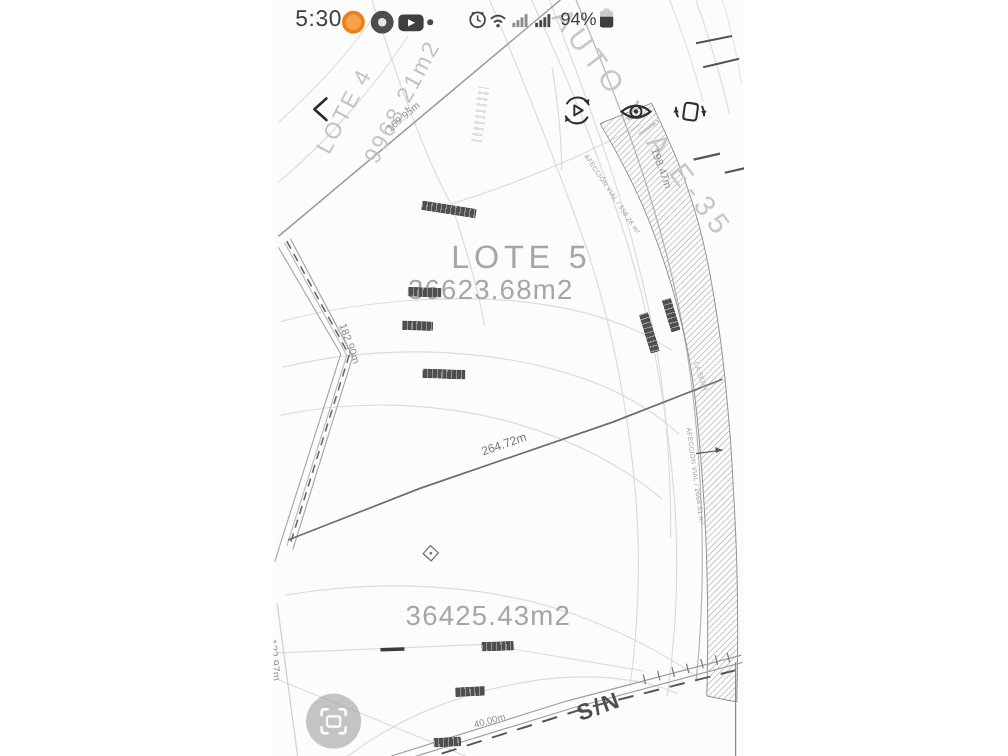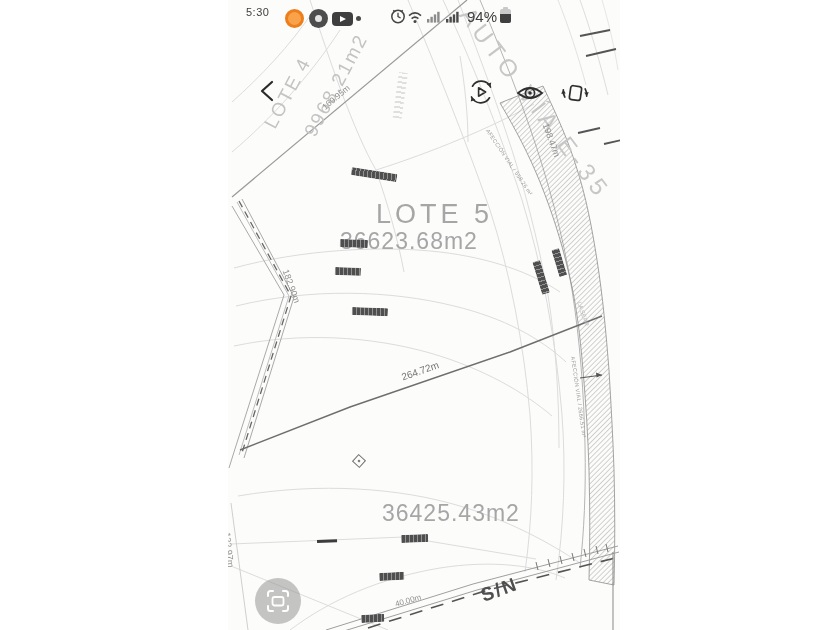--- a/index.html
+++ b/index.html
@@ -31,21 +31,21 @@
     background-image:repeating-linear-gradient(90deg, rgba(255,255,255,.38) 0 1px, transparent 1px 4px);
   }
   .ev-dash{position:absolute;height:3px;background:#3c3c3c;transform-origin:0 0;}
   .sq-marker{position:absolute;width:8px;height:8px;border:1.2px solid #6d6d6d;transform-origin:center;}
   .sq-marker::after{content:"";position:absolute;left:2.6px;top:2.6px;width:2px;height:2px;background:#6d6d6d;}
   .ghost-bar{
     position:absolute;width:9px;height:46px;opacity:.55;transform-origin:0 0;
     background:repeating-linear-gradient(0deg,#c8c8c8 0 2px, transparent 2px 5px);
   }
   
-  .sb-time{position:absolute;left:246px;top:6px;font-size:11px;color:#404040;letter-spacing:.5px;}
+  .sb-time{position:absolute;left:246px;top:6px;font-size:19px;color:#404040;letter-spacing:.5px;}
   .sb-pct{position:absolute;left:467px;top:8px;font-size:15px;color:#3f3f3f;}
   .sb-ic{position:absolute;}
   .ic-orange{left:285px;top:9px;width:19px;height:19px;border-radius:50%;
     background:#f9a24a;border:3.5px solid #ec7e1c;box-sizing:border-box;}
   .ic-dark{left:309px;top:9px;width:19px;height:19px;border-radius:50%;background:#4d4d4d;}
   .ic-dark::after{content:"";position:absolute;left:6px;top:6px;width:7px;height:7px;border-radius:50%;background:rgba(255,255,255,.85);}
   .ic-yt{left:332px;top:12px;width:21px;height:14px;border-radius:4px;background:#3f3f3f;}
   .ic-yt::after{content:"";position:absolute;left:8px;top:3.5px;border-left:6px solid #fff;
     border-top:3.5px solid transparent;border-bottom:3.5px solid transparent;}
   .ic-dot{left:356px;top:16px;width:5px;height:5px;border-radius:50%;background:#4a4a4a;}
@@ -154,21 +154,21 @@
     </g>
   </svg>
 
   <div class="map-label lot4-text" style="left:32px;top:122px;transform:rotate(-62deg);">LOTE 4</div>
   <div class="map-label lot4-text" style="left:72px;top:130px;transform:rotate(-62deg);">9968.21m2</div>
   <div class="map-label meas" style="left:92px;top:104px;transform:rotate(-40deg);font-size:8.5px;">169.95m</div>
 
   <div class="map-label lot-name" style="left:148px;top:199px;">LOTE 5</div>
   <div class="map-label lot-area" style="left:112px;top:228px;">36623.68m2</div>
 
-  <div class="map-label lot-area" style="left:110px;top:500px;margin-left:44px;">36425.43m2</div>
+  <div class="map-label lot-area" style="left:110px;top:500px;">36425.43m2</div>
 
   <div class="map-label hwy" style="left:248px;top:2px;transform:rotate(53deg);">AUTO VÍA E-35</div>
 
   <div class="map-label meas" style="left:62px;top:268px;transform:rotate(70deg);">182.90m</div>
   <div class="map-label meas" style="left:4px;top:532px;transform:rotate(84deg);">122.97m</div>
   <div class="map-label meas-dark" style="left:172px;top:372px;transform:rotate(-19deg);">264.72m</div>
   <div class="map-label meas" style="left:322px;top:122px;transform:rotate(70deg);">198.47m</div>
   <div class="map-label meas" style="left:166px;top:600px;transform:rotate(-16deg);font-size:8px;">40.00m</div>
 
   <div class="map-label street" style="left:250px;top:586px;transform:rotate(-20deg);">S/N</div>

